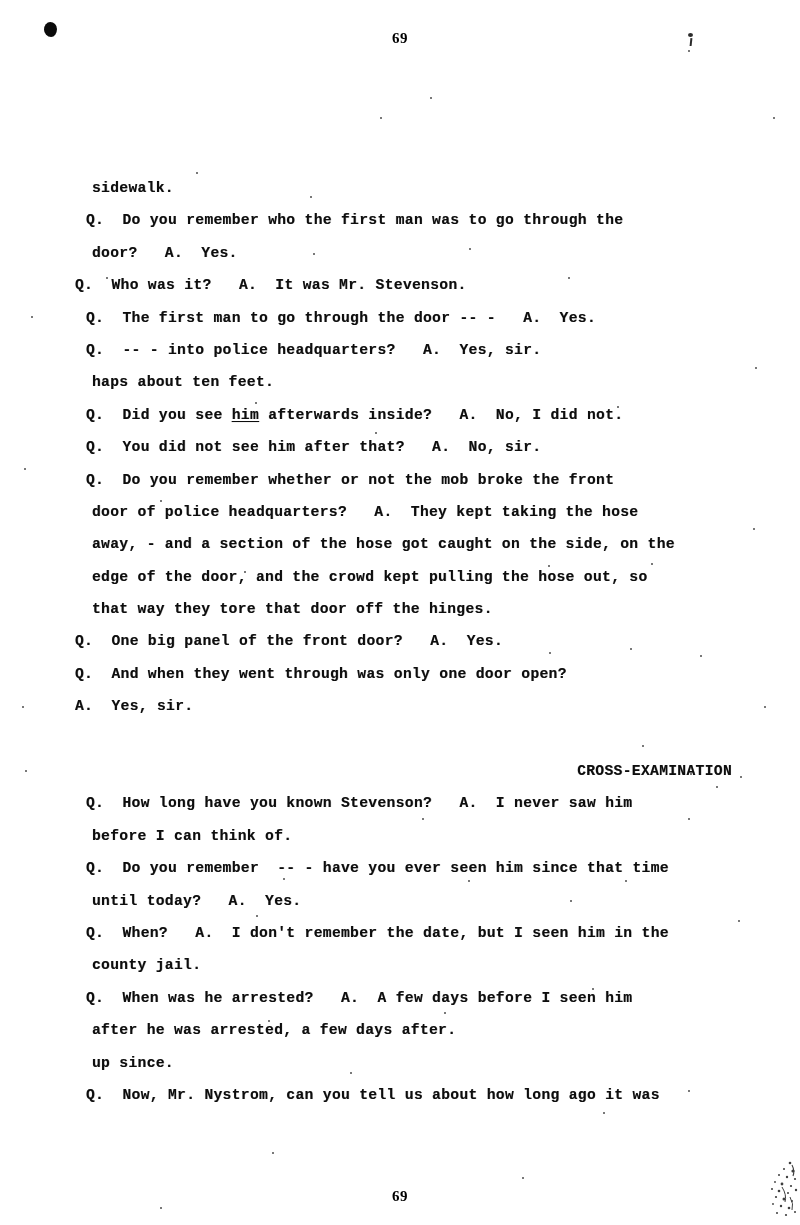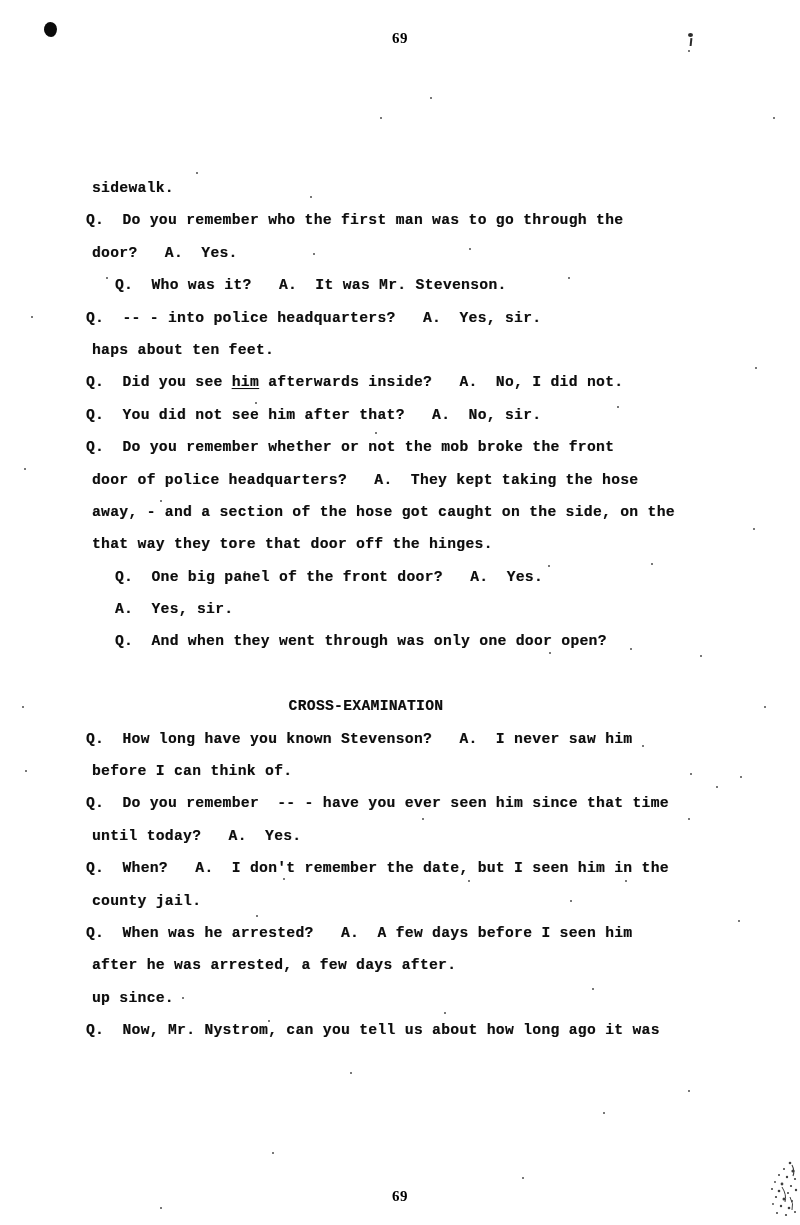--- a/index.html
+++ b/index.html
@@ -75,22 +75,22 @@
     line-height: 32.4px;
     font-size: 14.6px;
     font-weight: bold;
     color: #0d0d0d;
     white-space: pre;
     letter-spacing: .35px;
     padding-left: 92px;
     font-family: "Liberation Mono", "DejaVu Sans Mono", monospace;
   }
   .line.indent  { padding-left: 86px; }
-  .line.indent2 { padding-left: 115px; }
-  .line.center  { padding-left: 0; text-align: center; }
+  .line.indent2 { padding-left: 75px; }
+  .line.center  { padding-left: 0; text-align: right; }
   .line.blank   { height: 32.4px; }
   .line u { text-decoration: underline; text-underline-offset: 2px; }
 
   
   #body-text .line {
     text-shadow: 0.4px 0 0 rgba(0,0,0,0.35), -0.3px 0.3px 0 rgba(0,0,0,0.18);
   }
 </style>
 </head>
 <body>
@@ -103,31 +103,33 @@
   <div class="tick-mark" style="left:690px; top:38px; width:1.6px; height:8px; transform:rotate(6deg);"></div>
   <div class="speck" style="left:688px; top:50px; width:2px; height:2px;"></div>
 
   <div class="page-num" id="page-num-top">69</div>
 
   <div id="body-text">
       <div class="line">sidewalk.</div>
       <div class="line indent">Q.  Do you remember who the first man was to go through the</div>
       <div class="line">door?   A.  Yes.</div>
       <div class="line indent2">Q.  Who was it?   A.  It was Mr. Stevenson.</div>
+      <div class="line indent">Q.  The first man to go through the door -- -   A.  Yes.</div>
       <div class="line indent">Q.  -- - into police headquarters?   A.  Yes, sir.</div>
       <div class="line">haps about ten feet.</div>
       <div class="line indent">Q.  Did you see <u>him</u> afterwards inside?   A.  No, I did not.</div>
       <div class="line indent">Q.  You did not see him after that?   A.  No, sir.</div>
       <div class="line indent">Q.  Do you remember whether or not the mob broke the front</div>
       <div class="line">door of police headquarters?   A.  They kept taking the hose</div>
       <div class="line">away, - and a section of the hose got caught on the side, on the</div>
+      <div class="line">edge of the door, and the crowd kept pulling the hose out, so</div>
       <div class="line">that way they tore that door off the hinges.</div>
       <div class="line indent2">Q.  One big panel of the front door?   A.  Yes.</div>
+      <div class="line indent2">Q.  And when they went through was only one door open?</div>
       <div class="line indent2">A.  Yes, sir.</div>
-      <div class="line indent2">Q.  And when they went through was only one door open?</div>
       <div class="line blank"></div>
       <div class="line center">CROSS-EXAMINATION</div>
       <div class="line indent">Q.  How long have you known Stevenson?   A.  I never saw him</div>
       <div class="line">before I can think of.</div>
       <div class="line indent">Q.  Do you remember  -- - have you ever seen him since that time</div>
       <div class="line">until today?   A.  Yes.</div>
       <div class="line indent">Q.  When?   A.  I don't remember the date, but I seen him in the</div>
       <div class="line">county jail.</div>
       <div class="line indent">Q.  When was he arrested?   A.  A few days before I seen him</div>
       <div class="line">after he was arrested, a few days after.</div>

